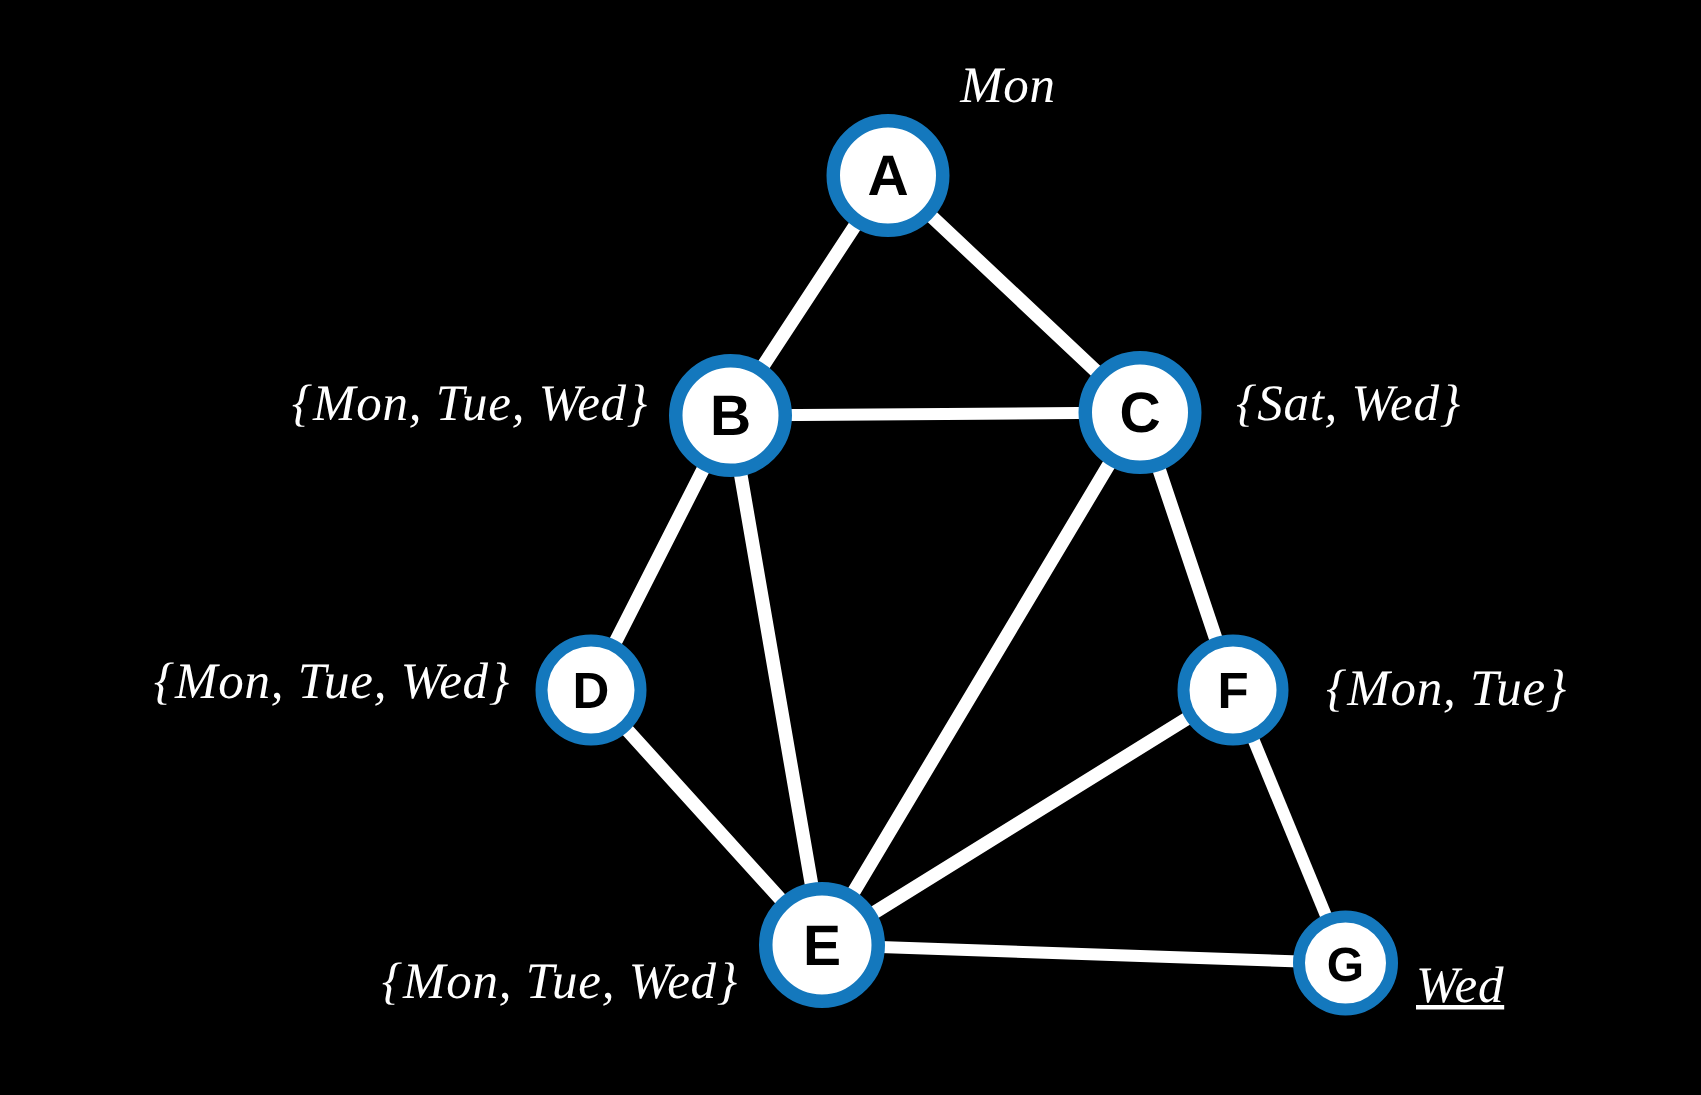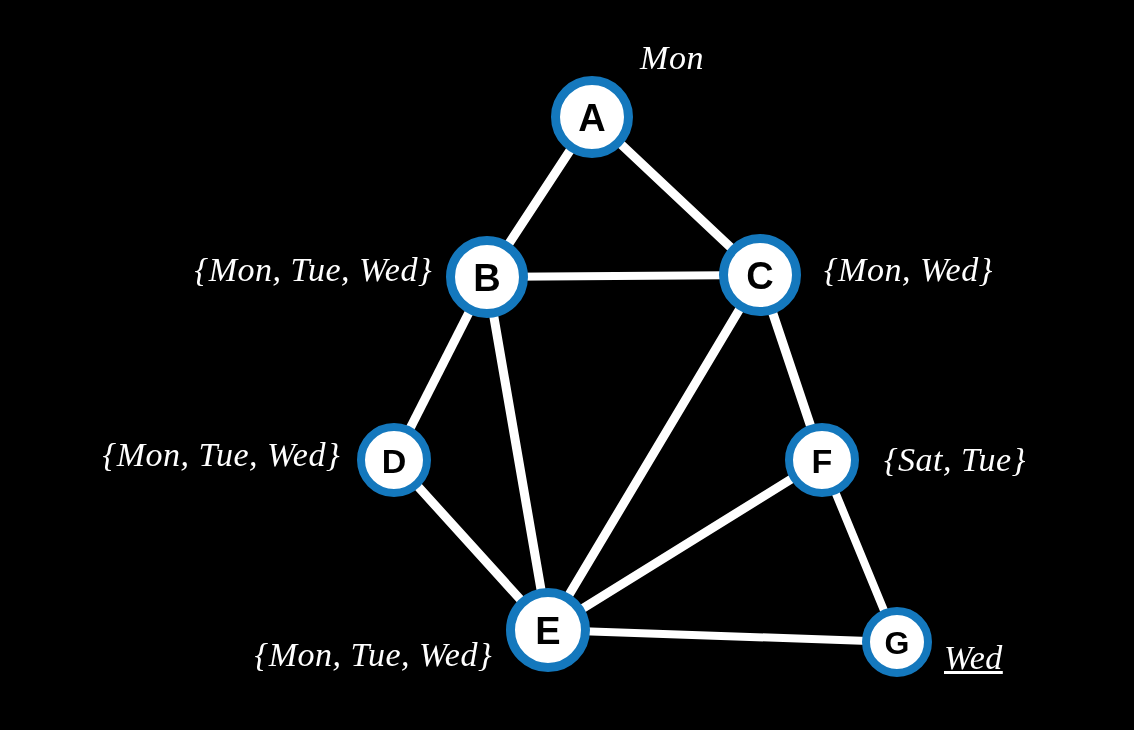--- a/index.html
+++ b/index.html
@@ -102,19 +102,19 @@
         </g>
         <g>
           <circle cx="897" cy="642" r="31" class="node-ring" fill="#ffffff" stroke="#1478bd" stroke-width="8"></circle>
           <text x="897" y="643" class="node-letter" fill="#000000" font-size="32">G</text>
         </g>
       </g>
   </svg>
   <div id="labels-layer">
       <div class="domain-label label-center" style="left: 672px; top: 58px; color: rgb(255, 255, 255);">Mon</div>
       <div class="domain-label label-left" style="left: 432px; top: 270px; color: rgb(255, 255, 255);">{Mon, Tue, Wed}</div>
-      <div class="domain-label label-right" style="left: 824px; top: 270px; color: rgb(255, 255, 255);">{Mon, Wed}</div>
+      <div class="domain-label label-right" style="left: 824px; top: 270px; color: rgb(255, 255, 255);">{Sat, Wed}</div>
       <div class="domain-label label-left" style="left: 340px; top: 455px; color: rgb(255, 255, 255);">{Mon, Tue, Wed}</div>
       <div class="domain-label label-left" style="left: 492px; top: 655px; color: rgb(255, 255, 255);">{Mon, Tue, Wed}</div>
-      <div class="domain-label label-right" style="left: 884px; top: 460px; color: rgb(255, 255, 255);">{Sat, Tue}</div>
+      <div class="domain-label label-right" style="left: 884px; top: 460px; color: rgb(255, 255, 255);">{Mon, Tue}</div>
       <div class="domain-label label-right" style="left: 944px; top: 658px; color: rgb(255, 255, 255); text-decoration: underline;">Wed</div>
     </div>
 </div>
 
 </body></html>

